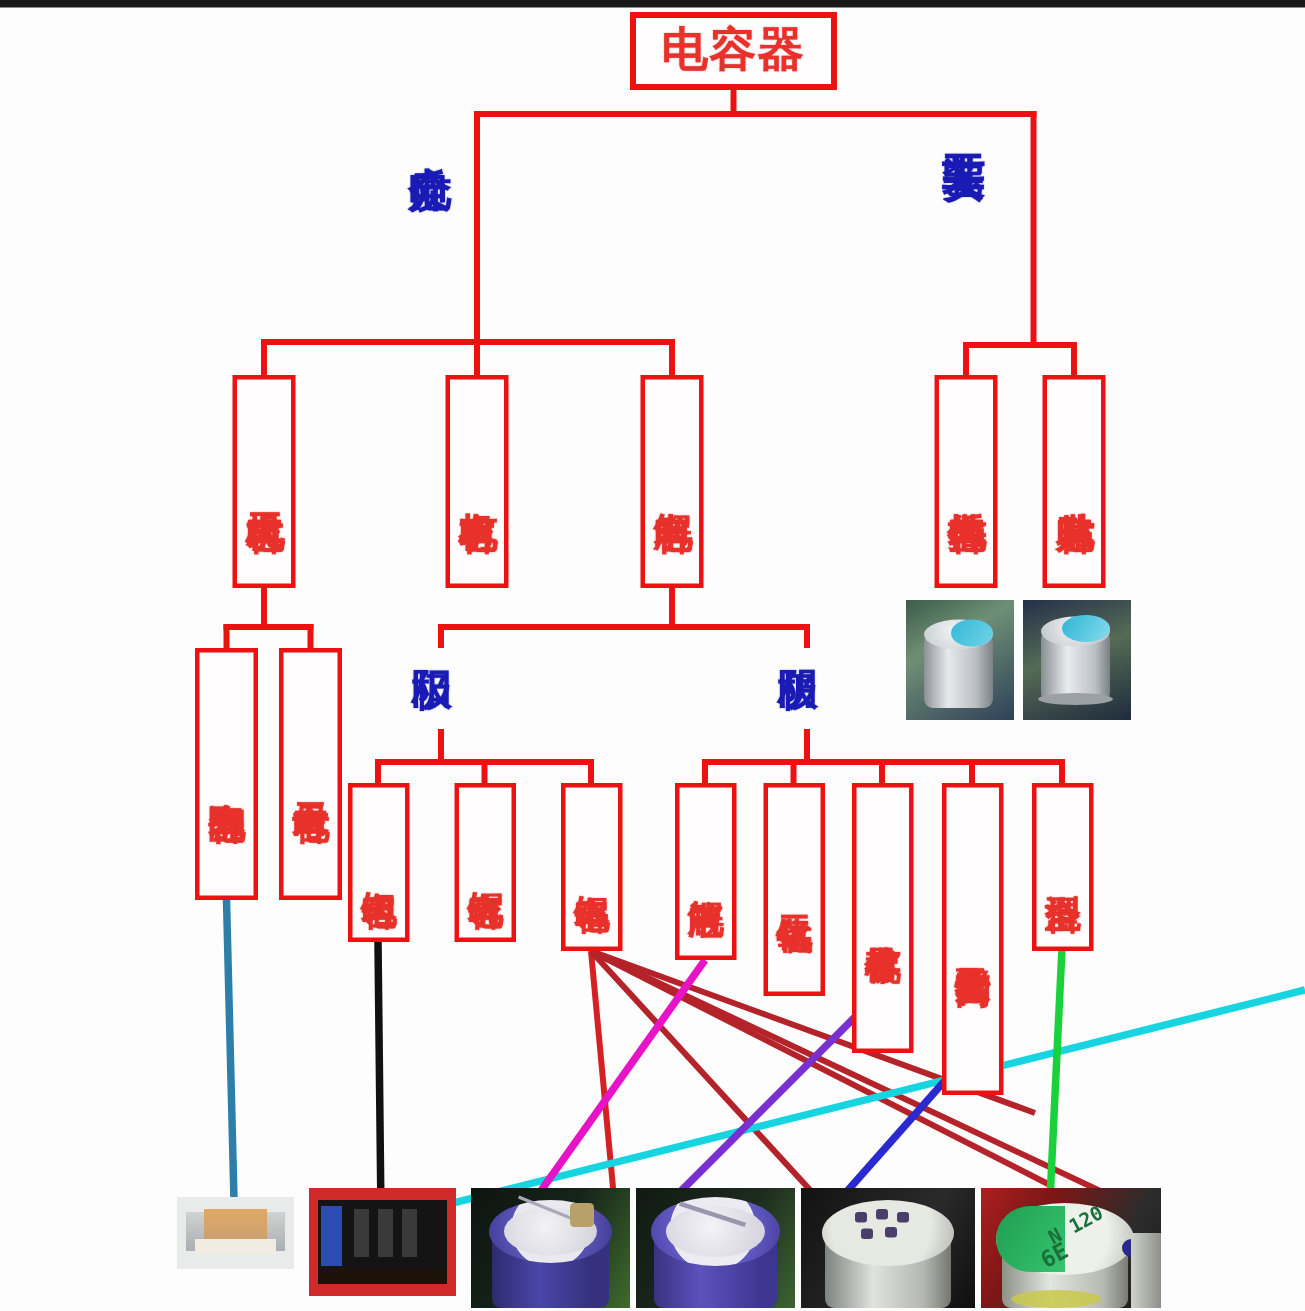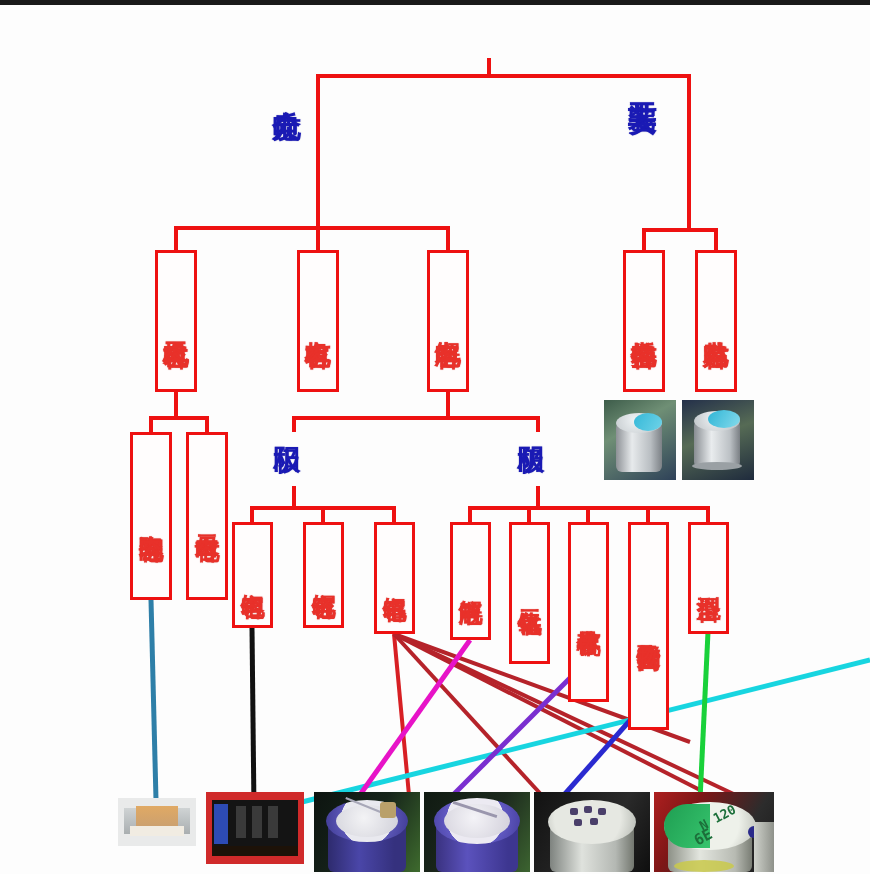--- a/index.html
+++ b/index.html
@@ -145,20 +145,23 @@
 
     <g>
       <path d="M648,700 L556,804" stroke="#2a2ad0" stroke-width="5" fill="none"></path>
     </g>
 
     <g>
       <path d="M708,632 L700,800" stroke="#19d13a" stroke-width="5" fill="none"></path>
     </g>
   </svg>
 
+  <div class="node root" style="left:420px;top:8px;width:138px;height:52px;">
+    <span>电容器</span>
+  </div>
 
   <div class="blabel big" style="left:272px;top:88px;height:120px;">
     <span>电介质</span>
   </div>
 
   <div class="blabel big" style="left:628px;top:80px;height:152px;">
     <span>安装工艺</span>
   </div>
 
   <div class="node vert lvl3" style="left:155px;top:250px;width:42px;height:142px;">

